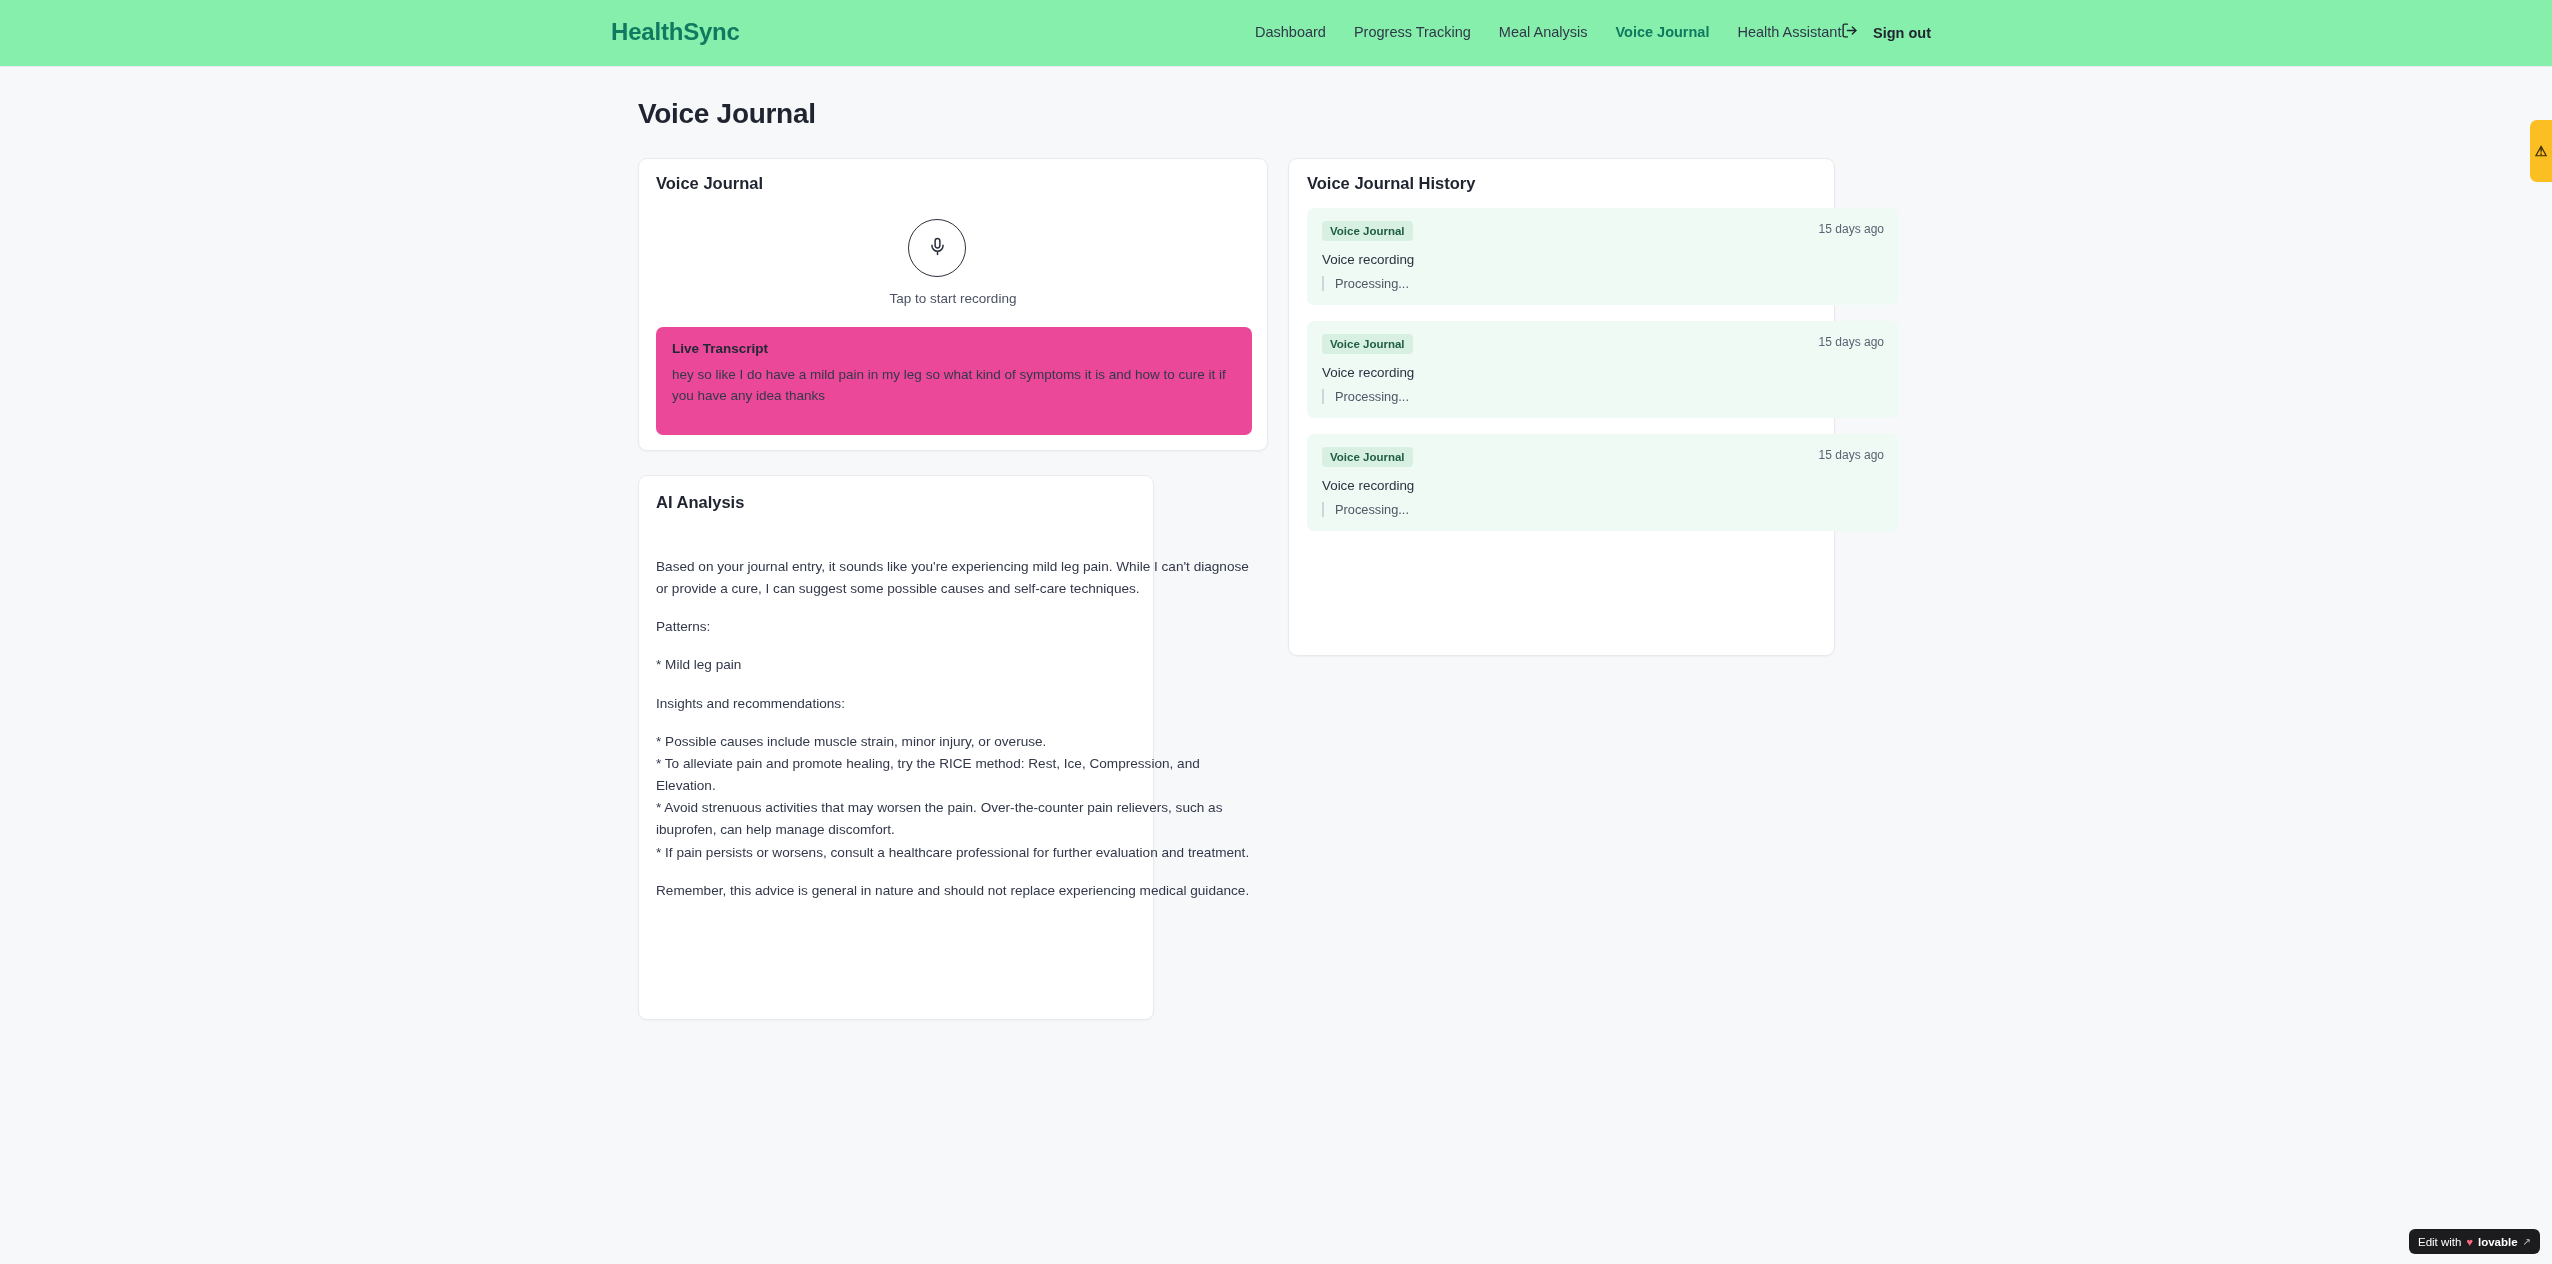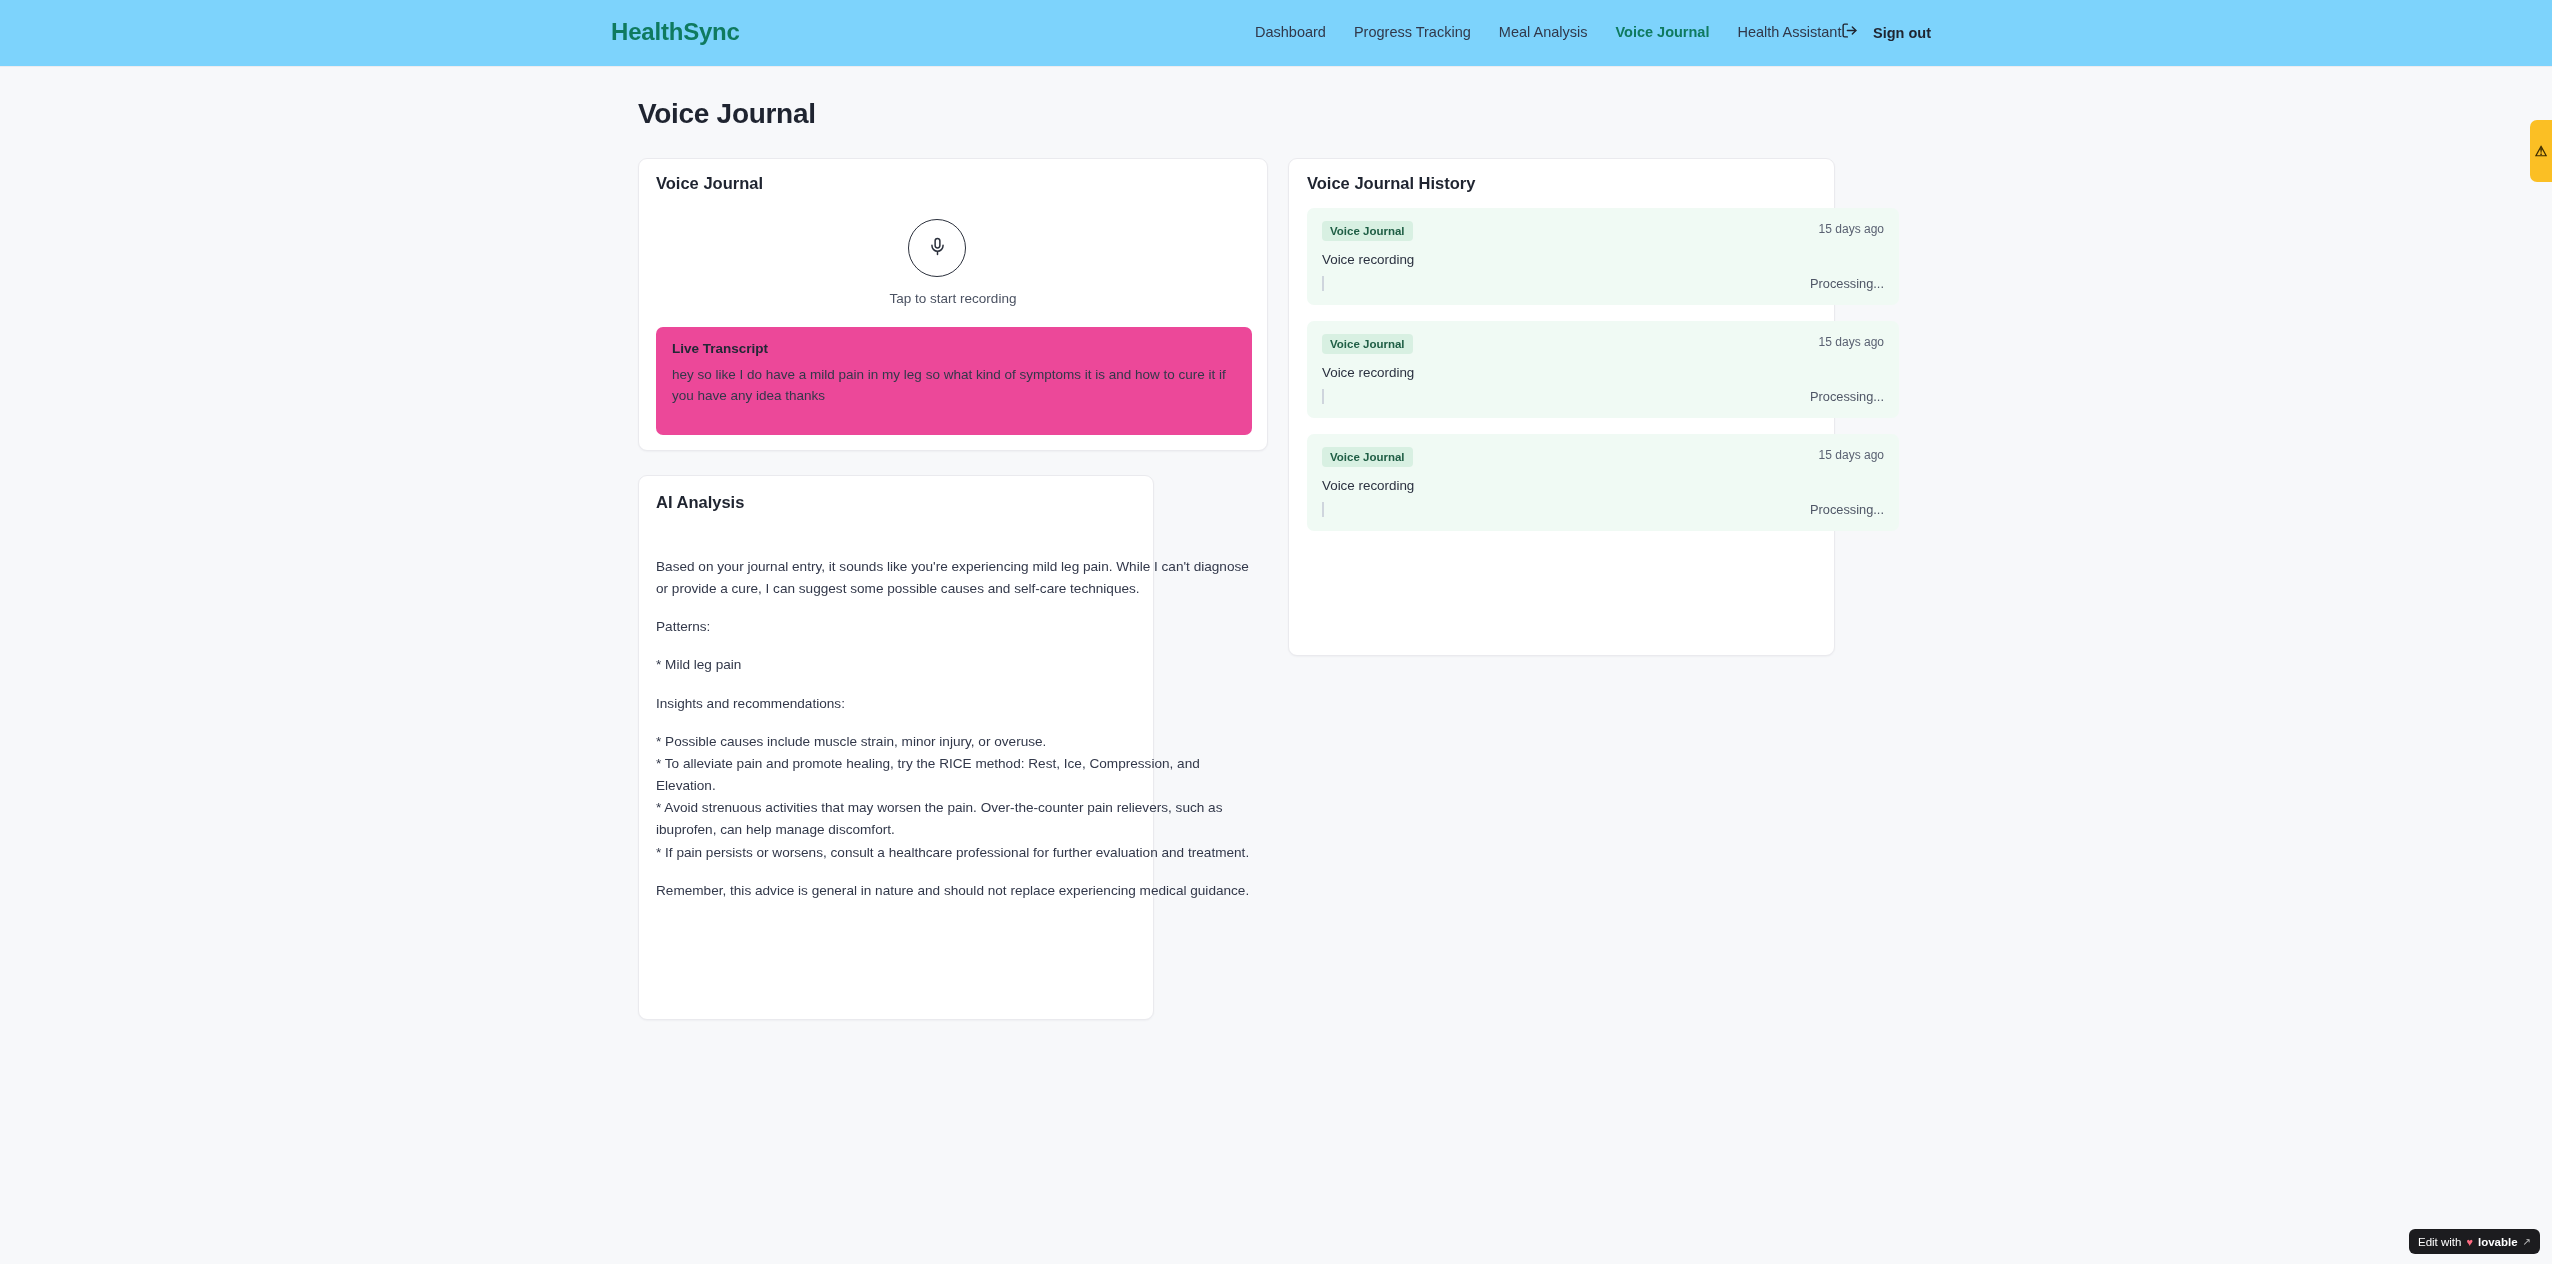--- a/index.html
+++ b/index.html
@@ -10,21 +10,21 @@
     background: #f7f8fa;
     font-family: "Liberation Sans", sans-serif;
     color: #1f2430;
     overflow: hidden;
     position: relative;
   }
 
   
   .navbar {
     height: 67px;
-    background: #7dd3fc;
+    background: #86efac;
     border-bottom: 1px solid #ececf0;
     display: flex;
     align-items: center;
     position: relative;
   }
   .brand {
     position: absolute;
     left: 611px;
     top: 18px;
     font-size: 24px;
@@ -182,21 +182,20 @@
     margin-top: 11px;
     font-size: 13.4px;
     color: #2b3140;
   }
   .history-sub {
     margin-top: 9px;
     padding-left: 11px;
     border-left: 2px solid #cfd5dd;
     font-size: 12.8px;
     color: #4f5666;
-    text-align: right;
   }
 
   
   .edge-tab {
     position: absolute;
     right: 0;
     top: 120px;
     width: 22px;
     height: 62px;
     background: #fbbf24;

